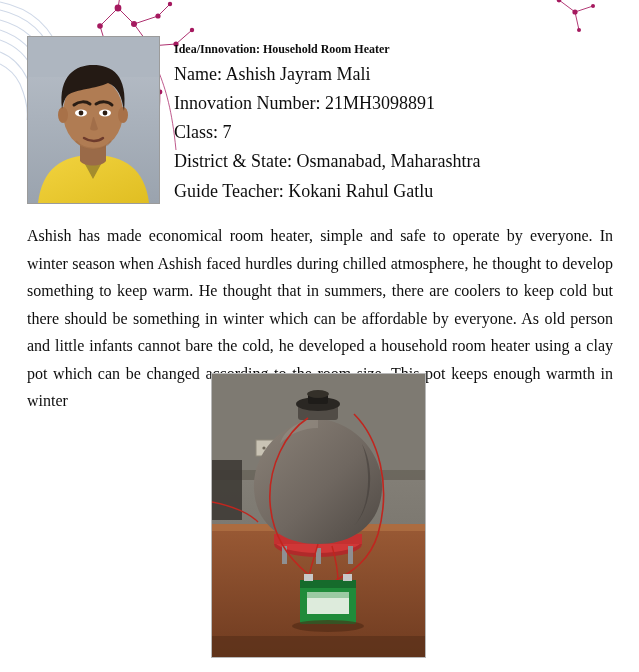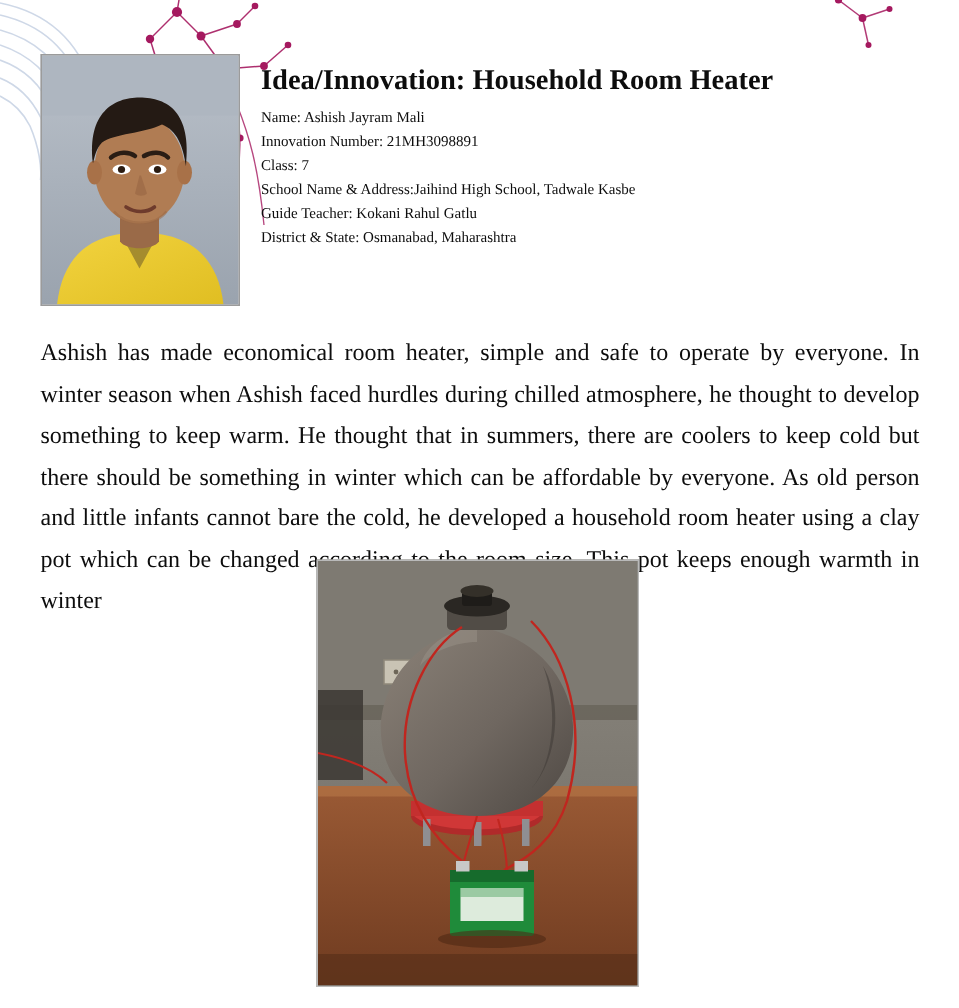--- a/index.html
+++ b/index.html
@@ -61,26 +61,26 @@
   }
   .photo-frame svg { display: block; }
 
   .info-block {
     margin-left: 14px;
     padding-top: 4px;
     flex: 1 1 auto;
   }
   .info-title {
     font-weight: bold;
-    font-size: 19px;
+    font-size: 12px;
     line-height: 1.5;
     margin-bottom: 2px;
   }
   .info-line {
-    font-size: 10px;
+    font-size: 18px;
     line-height: 1.62;
     white-space: nowrap;
   }
 
   .body-text {
     position: absolute;
     top: 222px;
     left: 27px;
     width: 586px;
     font-size: 16px;
@@ -216,23 +216,22 @@
 
         <path d="M48 104 C 56 114, 76 114, 83 104" stroke="#9a6844" stroke-width="1.6" fill="none" opacity="0.5"></path>
       </svg>
     </div>
 
     <div class="info-block">
       <div class="info-title">Idea/Innovation: Household Room Heater</div>
       <div class="info-line">Name: Ashish Jayram Mali</div>
       <div class="info-line">Innovation Number: 21MH3098891</div>
       <div class="info-line">Class:  7</div>
-      <div class="info-line">School Name &amp; Address:Jaihind High School, Tadwale Kasbe</div>
+      <div class="info-line">District &amp; State: Osmanabad, Maharashtra</div>
       <div class="info-line">Guide Teacher: Kokani Rahul Gatlu</div>
-      <div class="info-line">District &amp; State: Osmanabad, Maharashtra</div>
     </div>
   </div>
 
   <div class="body-text">Ashish has made economical room heater, simple and safe to operate by everyone. In winter season when Ashish faced hurdles during chilled atmosphere, he thought to develop something to keep warm. He thought that in summers, there are coolers to keep cold but there should be something in winter which can be affordable by everyone. As old person and little infants cannot bare the cold, he developed a household room heater using a clay pot which can be changed according to the room size. This pot keeps enough warmth in winter</div>
 
   <div class="figure">
     <svg width="213" height="283" viewBox="0 0 213 283" xmlns="http://www.w3.org/2000/svg">
       <defs>
         <linearGradient id="wallg" x1="0" y1="0" x2="0" y2="1">
           <stop offset="0%" stop-color="#8e8a82"></stop>

